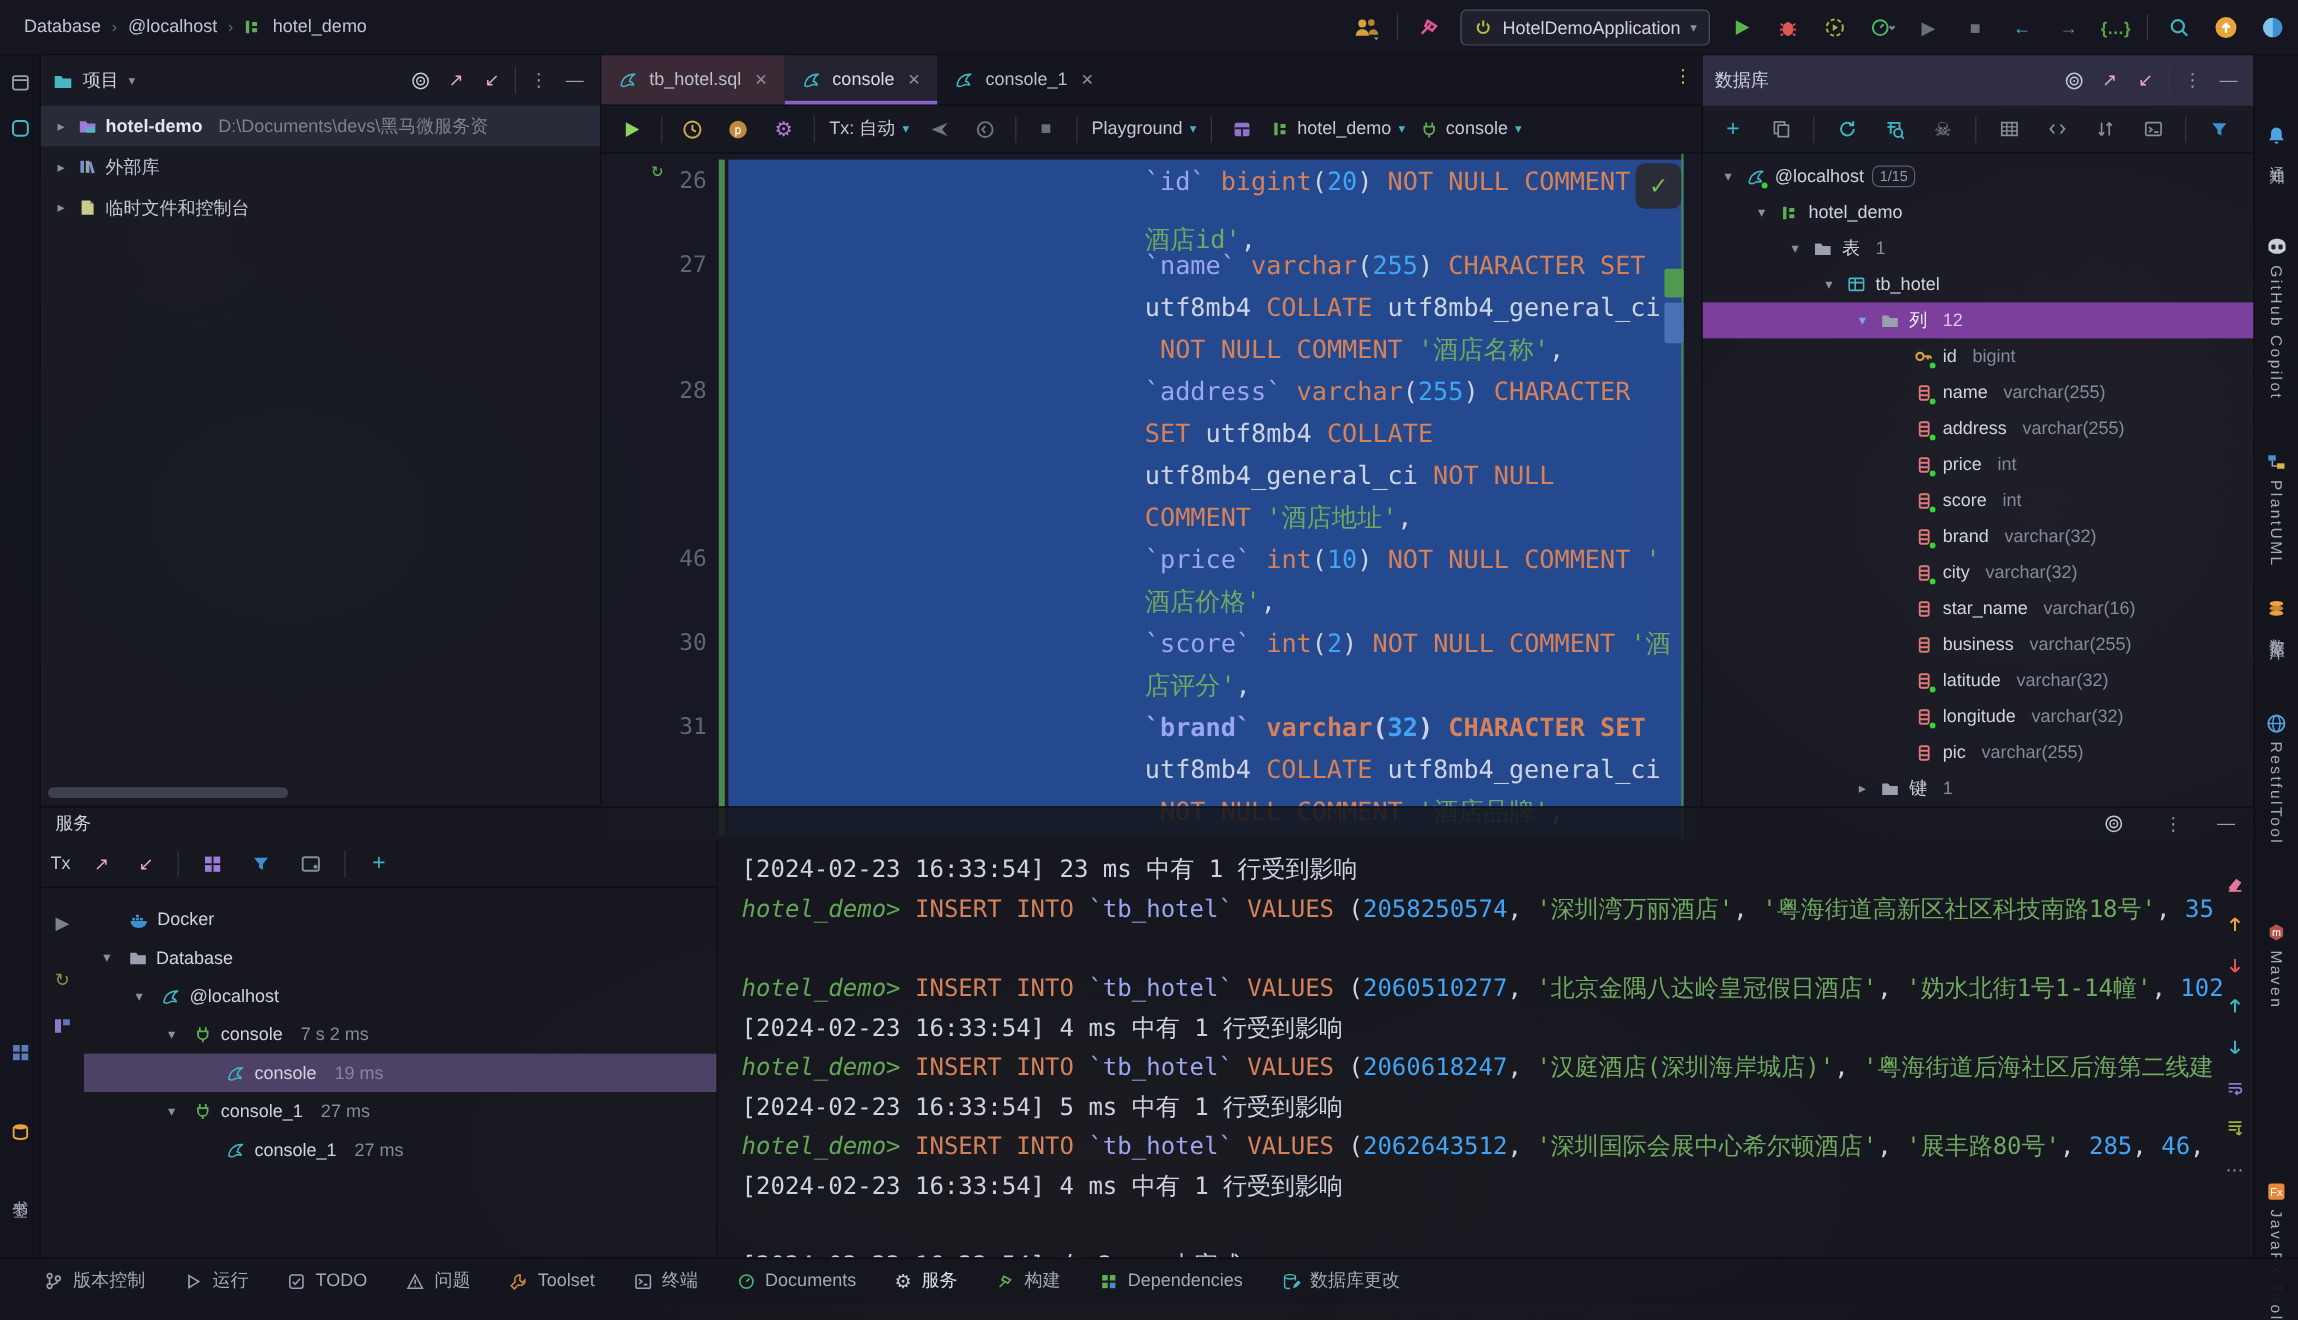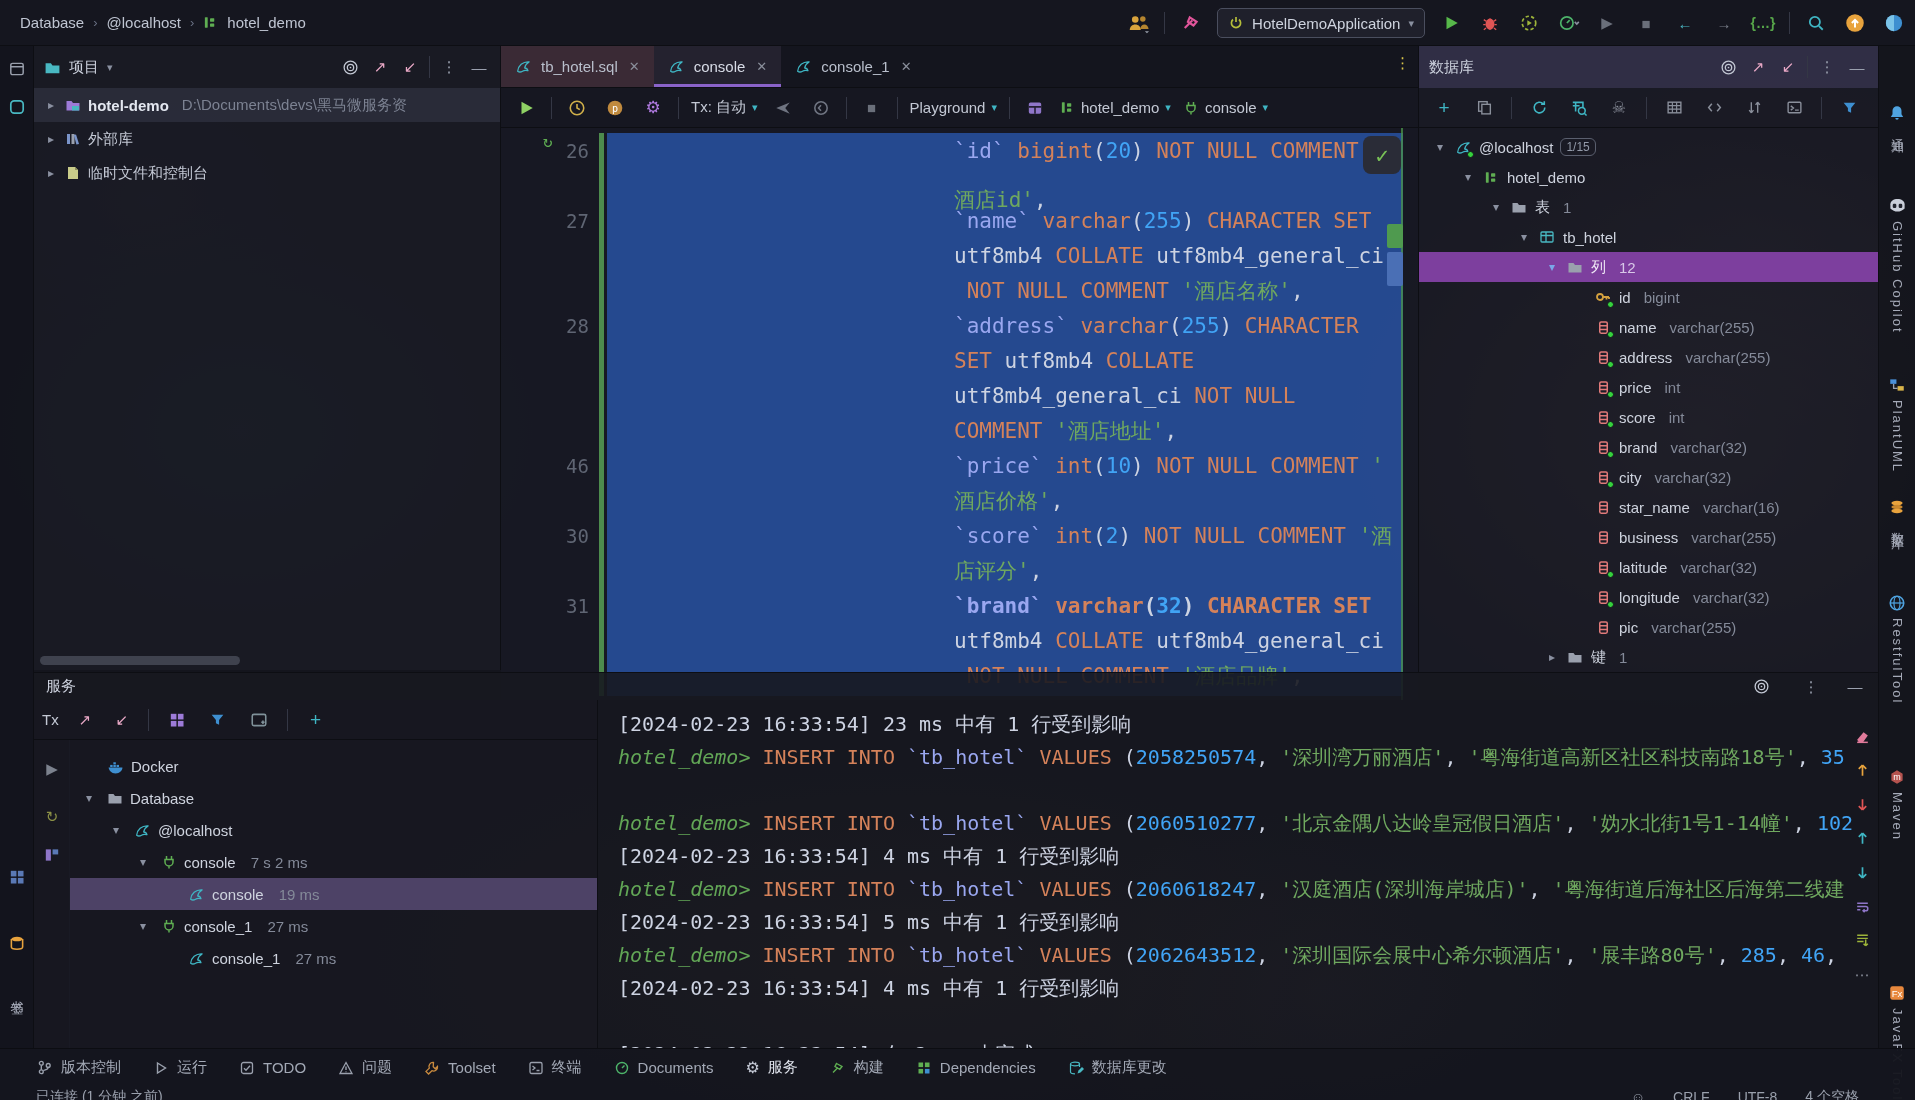--- a/index.html
+++ b/index.html
@@ -1082,24 +1082,13 @@
           <svg width="16" height="16" viewBox="0 0 16 16" fill="none">
             <ellipse cx="7" cy="4" rx="4.5" ry="1.8" stroke="#49b8c2" stroke-width="1.2"></ellipse>
             <path d="M2.5 4v8c0 1 2 1.8 4.5 1.8M11.5 4v3" stroke="#49b8c2" stroke-width="1.2"></path>
             <path d="M9.5 13.5l1-3 3.5-3.5 2 2-3.5 3.5z" fill="#49b8c2"></path>
           </svg>
         </span>
         <span>数据库更改</span>
       </div>
     </div>
 
-  <div id="statusline" class="panel">
-    <div class="inner">
-      <span>已连接 (1 分钟 之前)</span>
-      <span id="sl-right">
-        <span>☺</span>
-        <span>CRLF</span>
-        <span>UTF-8</span>
-        <span>4 个空格</span>
-      </span>
-    </div>
-  </div>
 </div>
 
 </body></html>

